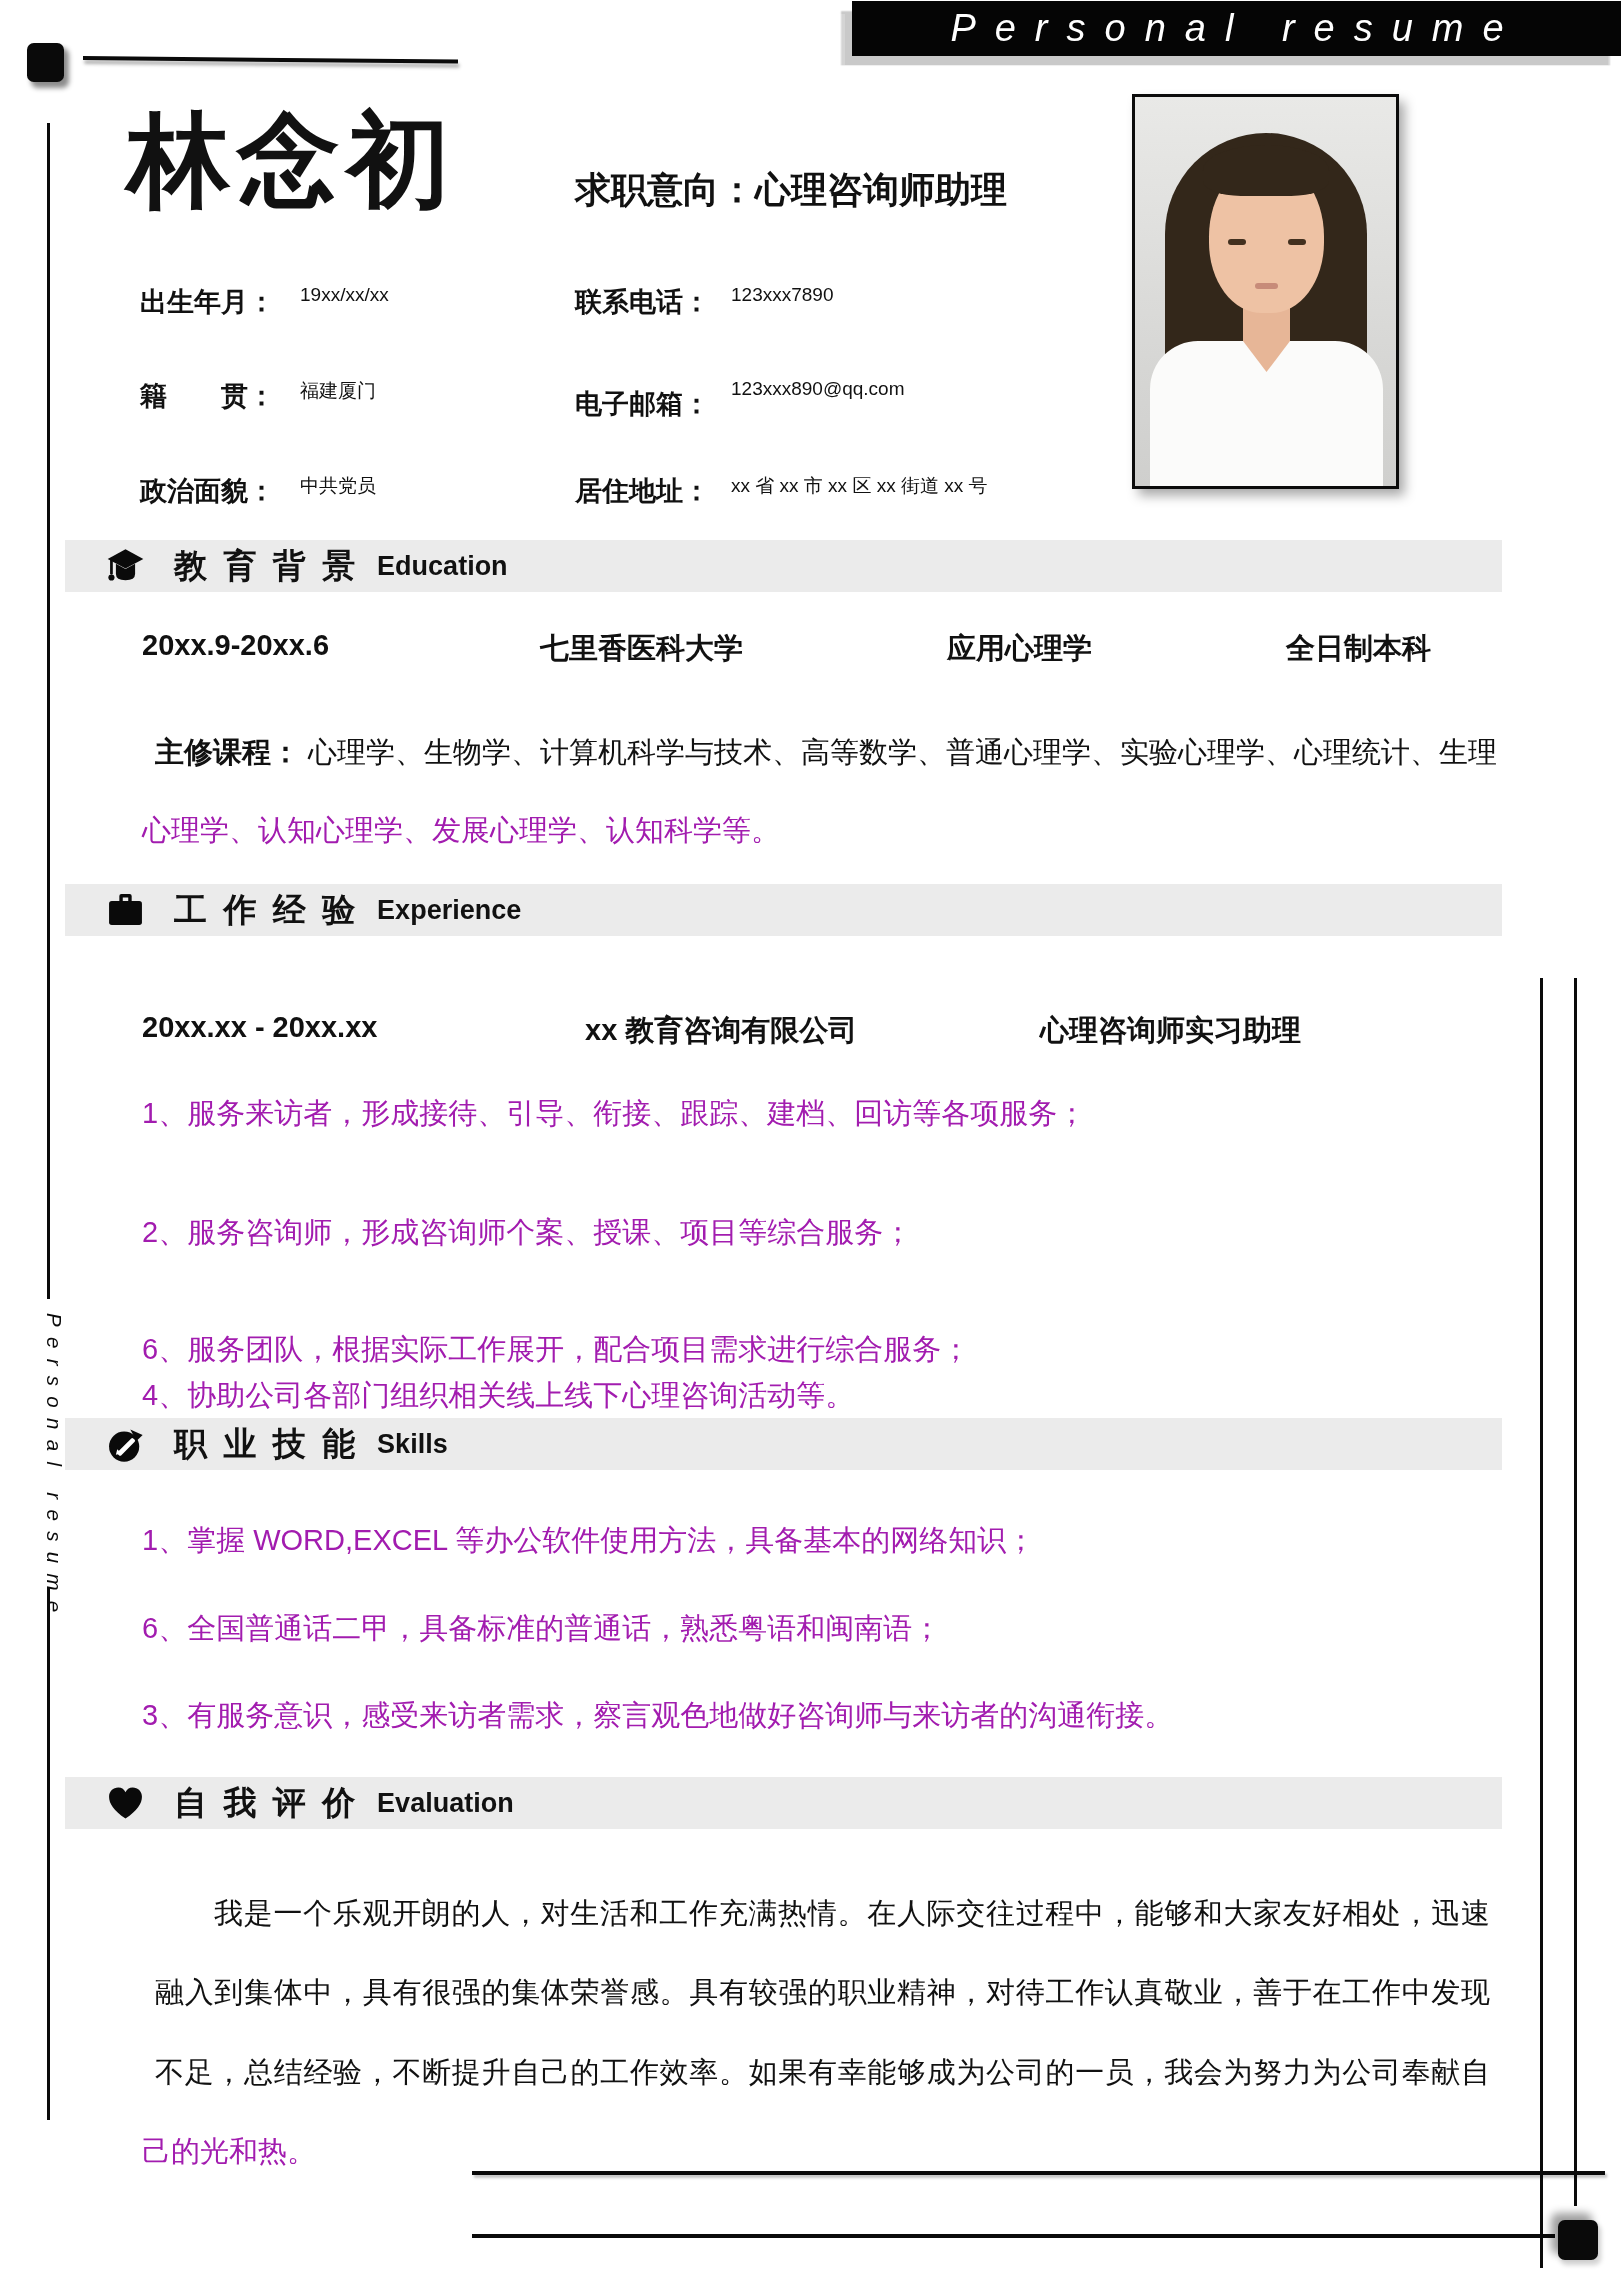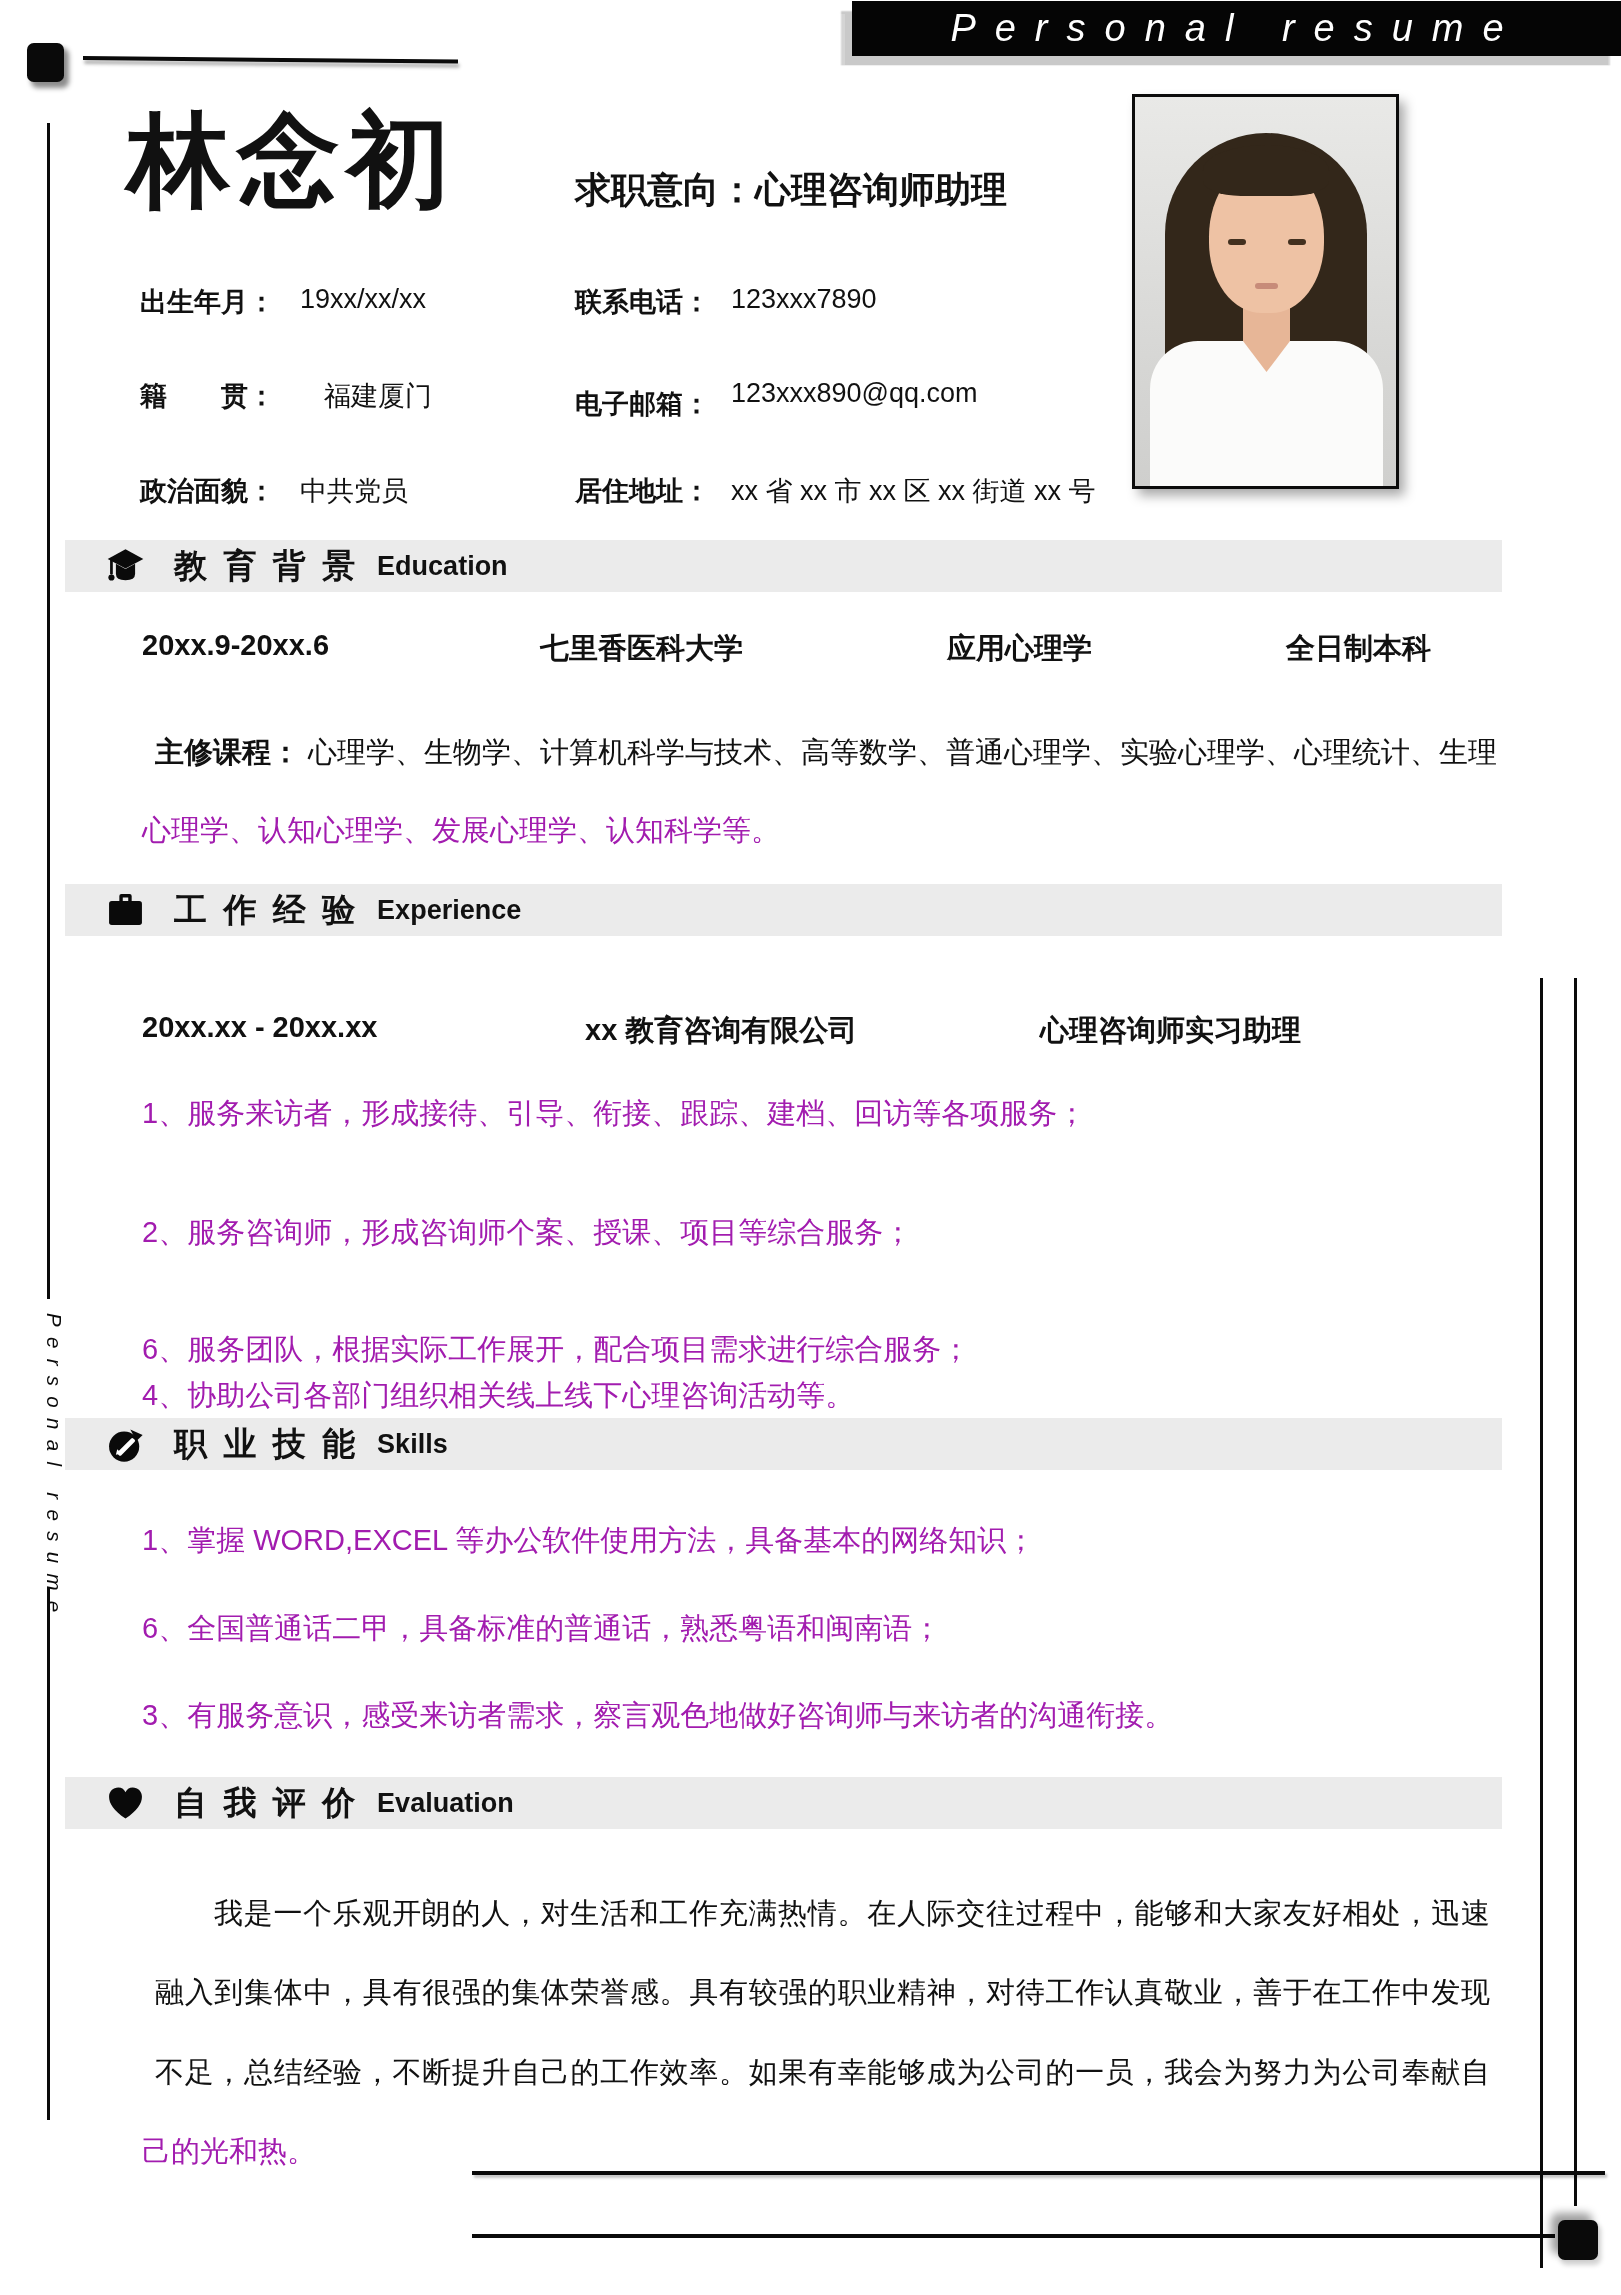--- a/index.html
+++ b/index.html
@@ -30,21 +30,21 @@
   .left-vline-top{left:47px;top:123px;width:3.4px;height:1176px;background:#0a0a0a;}
   .left-vline-bottom{left:47px;top:1588px;width:3.4px;height:532px;background:#0a0a0a;}
   .side-text{
     left:66px;top:1313px;transform:rotate(90deg);transform-origin:0 0;
     font-size:20.5px;font-style:italic;letter-spacing:10.3px;white-space:nowrap;color:#0a0a0a;
   }
   
   .name{left:127px;top:104px;font-size:103px;font-weight:900;letter-spacing:6.8px;line-height:1.1;}
   .objective{left:575px;top:166px;font-size:36px;font-weight:bold;white-space:nowrap;}
   .info-label{font-size:27px;font-weight:bold;white-space:nowrap;}
-  .info-value{font-size:27px;white-space:nowrap;}
+  .info-value{font-size:19px;white-space:nowrap;}
   
   .photo{
     left:1132px;top:94px;width:261px;height:389px;background:#fff;border:3.4px solid #0b0b0b;
     box-shadow:5.5px 6.8px 11px rgba(0,0,0,0.35);overflow:hidden;
   }
   .photo-bg{position:absolute;inset:0;background:linear-gradient(180deg,#e9e9e7 0%,#d6d6d4 70%,#cfcfcd 100%);}
   .photo-hair{position:absolute;left:30px;top:36px;width:202px;height:321px;background:#33271a;border-radius:103px 103px 55px 55px;}
   .photo-face{position:absolute;left:74px;top:63px;width:115px;height:153px;background:#eec2a4;border-radius:50% 50% 46% 46%;}
   .photo-bang{position:absolute;left:68px;top:48px;width:126px;height:51px;background:#33271a;border-radius:50% 50% 30% 30%;}
   .photo-eye{position:absolute;width:18px;height:6.2px;background:#42301f;border-radius:4.1px;top:142px;}
@@ -89,21 +89,21 @@
 <div class="abs left-vline-top"></div>
 <div class="abs side-text">Personal resume</div>
 <div class="abs left-vline-bottom"></div>
 
 <div class="abs name">林念初</div>
 <div class="abs objective">求职意向：心理咨询师助理</div>
 
 <div class="abs info-label" style="left:140px;top:284px;">出生年月：</div>
 <div class="abs info-value" style="left:300px;top:284px;">19xx/xx/xx</div>
 <div class="abs info-label" style="left:140px;top:378px;">籍　　贯：</div>
-<div class="abs info-value" style="left:300px;top:378px;margin-left:24px;">福建厦门</div>
+<div class="abs info-value" style="left:300px;top:378px;">福建厦门</div>
 <div class="abs info-label" style="left:140px;top:473px;">政治面貌：</div>
 <div class="abs info-value" style="left:300px;top:473px;">中共党员</div>
 
 <div class="abs info-label" style="left:575px;top:284px;">联系电话：</div>
 <div class="abs info-value" style="left:731px;top:284px;">123xxx7890</div>
 <div class="abs info-label" style="left:575px;top:386px;text-align:center;">电子邮箱：</div>
 <div class="abs info-value" style="left:731px;top:378px;">123xxx890@qq.com</div>
 <div class="abs info-label" style="left:575px;top:473px;">居住地址：</div>
 <div class="abs info-value" style="left:731px;top:473px;">xx 省 xx 市 xx 区 xx 街道 xx 号</div>
 

